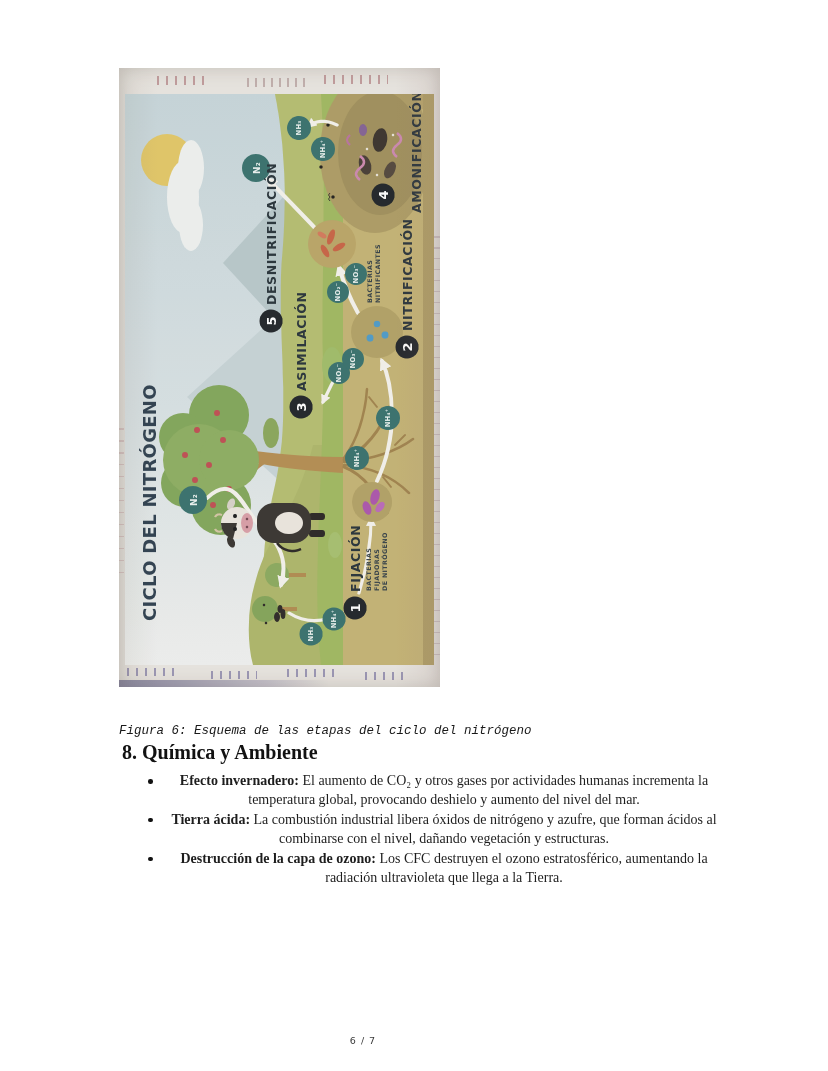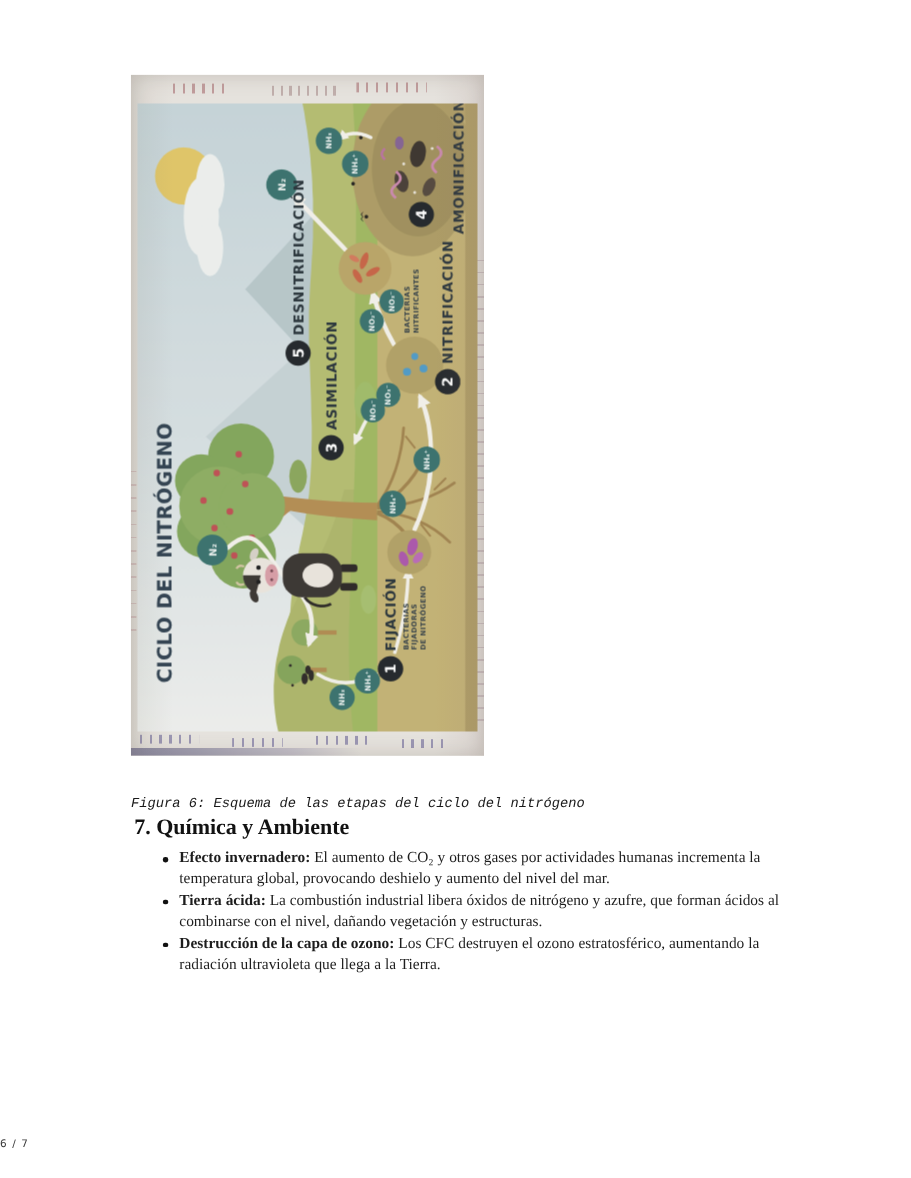--- a/index.html
+++ b/index.html
@@ -47,24 +47,24 @@
   .arrow{stroke:#f4f2ea;stroke-width:4;fill:none;stroke-linecap:round;}
   .arrow.thin{stroke-width:3.2;}
 
   
   .caption{position:absolute;left:119px;top:711px;font-style:italic;
            font-size:12.5px;color:#191919;font-family:Liberation Mono, monospace;}
   .heading{position:absolute;left:122px;top:741px;margin:0;
            font-size:20px;font-weight:bold;color:#121212;}
   .bullets{position:absolute;left:163px;top:771px;width:562px;margin:0;padding:0;
            list-style:none;font-size:14px;line-height:19.4px;}
-  .bullets li{position:relative;margin:0;padding:0;}
+  .bullets li{position:relative;margin:0;padding:0;text-align:center;}
   .bullets li::before{content:"";position:absolute;left:-15px;top:8px;width:4.5px;height:4.5px;
            border-radius:50%;background:#111;}
-  .footer{position:absolute;left:0;top:1035px;width:726px;text-align:left;
+  .footer{position:absolute;left:0;top:1035px;width:726px;text-align:center;
            font-family:"DejaVu Sans", sans-serif;font-size:9.5px;color:#3a3a3a;letter-spacing:1px;}
 </style>
 </head>
 <body>
 
 <div class="photo">
   <div class="tick t1"></div>
   <div class="tick t2"></div>
   <div class="tick t3"></div>
   <div class="btick b1"></div>
@@ -321,21 +321,21 @@
     </g>
 
     <text class="ititle" x="44" y="31">CICLO DEL NITRÓGENO</text>
   </svg>
   </div>
   <div class="vignette"></div>
 </div>
 
 <p class="caption">Figura 6: Esquema de las etapas del ciclo del nitrógeno</p>
 
-<h2 class="heading">7. Química y Ambiente</h2>
+<h2 class="heading">8. Química y Ambiente</h2>
 
 <ul class="bullets">
   <li><b>Efecto invernadero:</b> <span>El aumento de CO₂ y otros gases por actividades humanas incrementa la temperatura global, provocando deshielo y aumento del nivel del mar.</span></li>
   <li><b>Tierra ácida:</b> <span>La combustión industrial libera óxidos de nitrógeno y azufre, que forman ácidos al combinarse con el nivel, dañando vegetación y estructuras.</span></li>
   <li><b>Destrucción de la capa de ozono:</b> <span>Los CFC destruyen el ozono estratosférico, aumentando la radiación ultravioleta que llega a la Tierra.</span></li>
 </ul>
 
 <div class="footer">6 / 7</div>
 
 </body></html>

